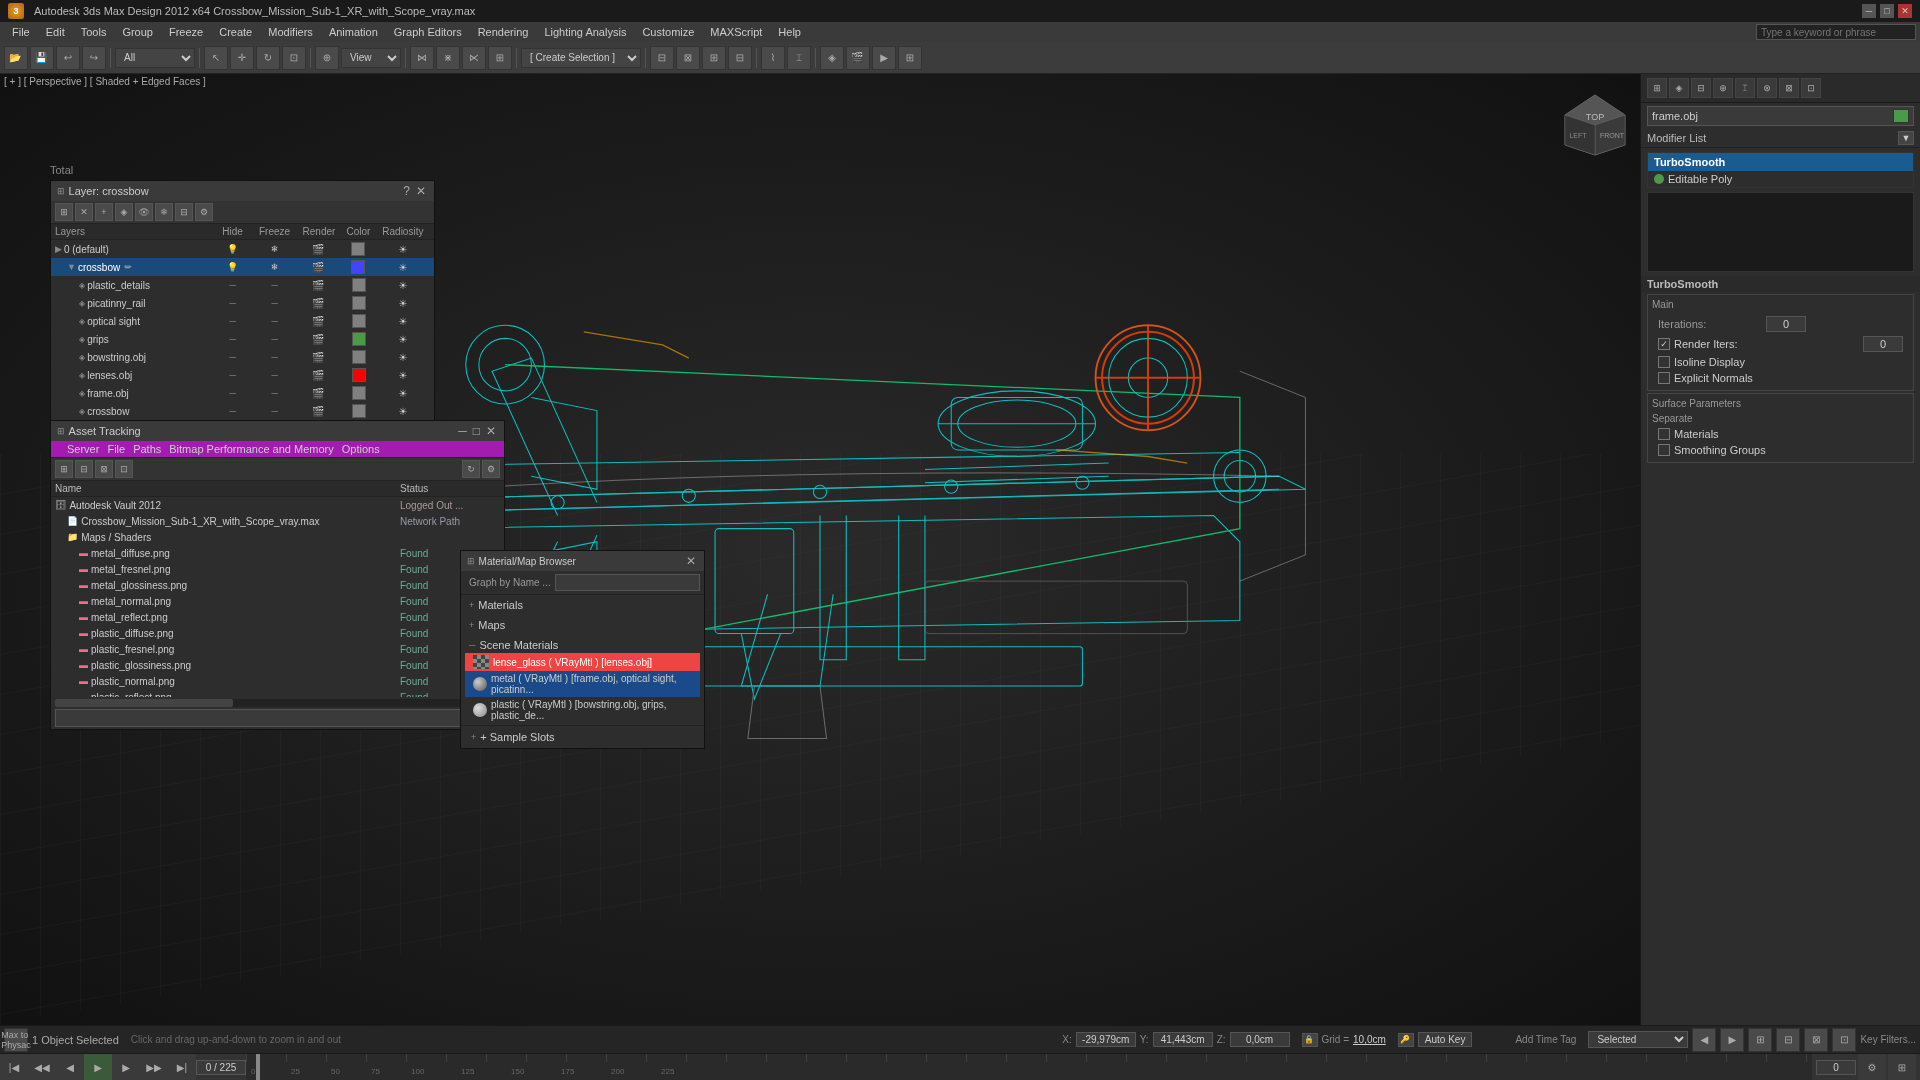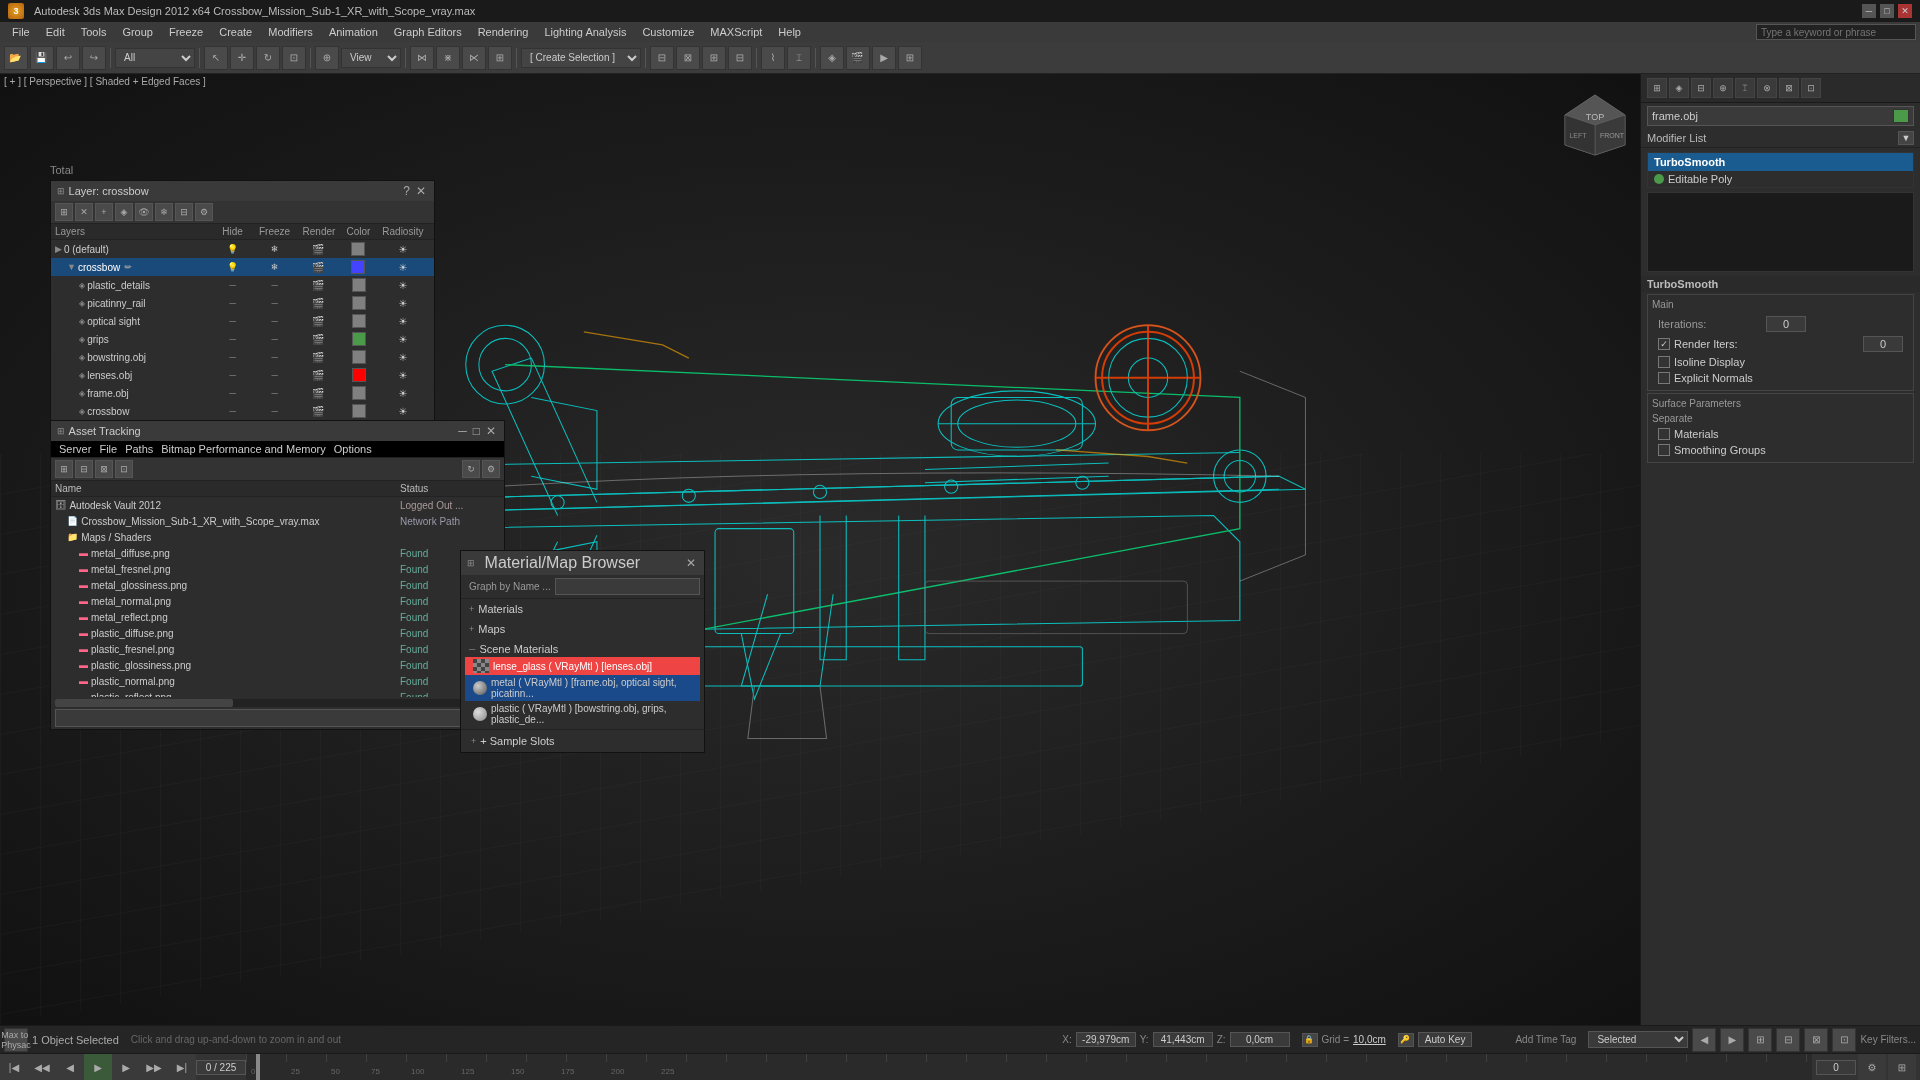--- a/index.html
+++ b/index.html
@@ -400,22 +400,22 @@
     #asset-panel-header {
       background: #3a3a3a;
       padding: 3px 6px;
       display: flex;
       align-items: center;
       justify-content: space-between;
       cursor: move;
     }
     #asset-panel-menubar {
       display: flex;
-      padding: 2px 8px;
-      background: #000000;
+      padding: 2px 16px;
+      background: #a21caf;
       gap: 8px;
       border-bottom: 1px solid #222;
       font-size: 11px;
     }
     #asset-panel-toolbar {
       display: flex;
       align-items: center;
       padding: 2px 4px;
       background: #333;
       gap: 2px;
@@ -1300,21 +1300,21 @@
   <div id="asset-scrollbar" style="position:relative;">
     <div style="position:absolute;bottom:0;width:40%;height:100%;background:#444;border-radius:2px;"></div>
   </div>
   <div id="asset-input"></div>
 </div>
 
 <div id="material-panel">
   <div id="material-panel-header">
     <div style="display:flex;align-items:center;gap:4px;">
       <span style="font-size:9px;color:#888;">⊞</span>
-      <span style="font-size:16px;color:#ccc;margin-left:6px;">Material/Map Browser</span>
+      <span style="font-size:10px;color:#ccc;">Material/Map Browser</span>
     </div>
     <button class="panel-close-btn">✕</button>
   </div>
 
   <div class="search-row">
     <span class="search-label">Graph by Name ...</span>
     <input type="text" style="flex: 1 1 0%; background: rgb(58, 58, 58); border: 1px solid rgb(85, 85, 85); color: rgb(204, 204, 204); padding: 2px 4px; font-size: 10px; outline: none;">
   </div>
 
   <div class="material-section">

